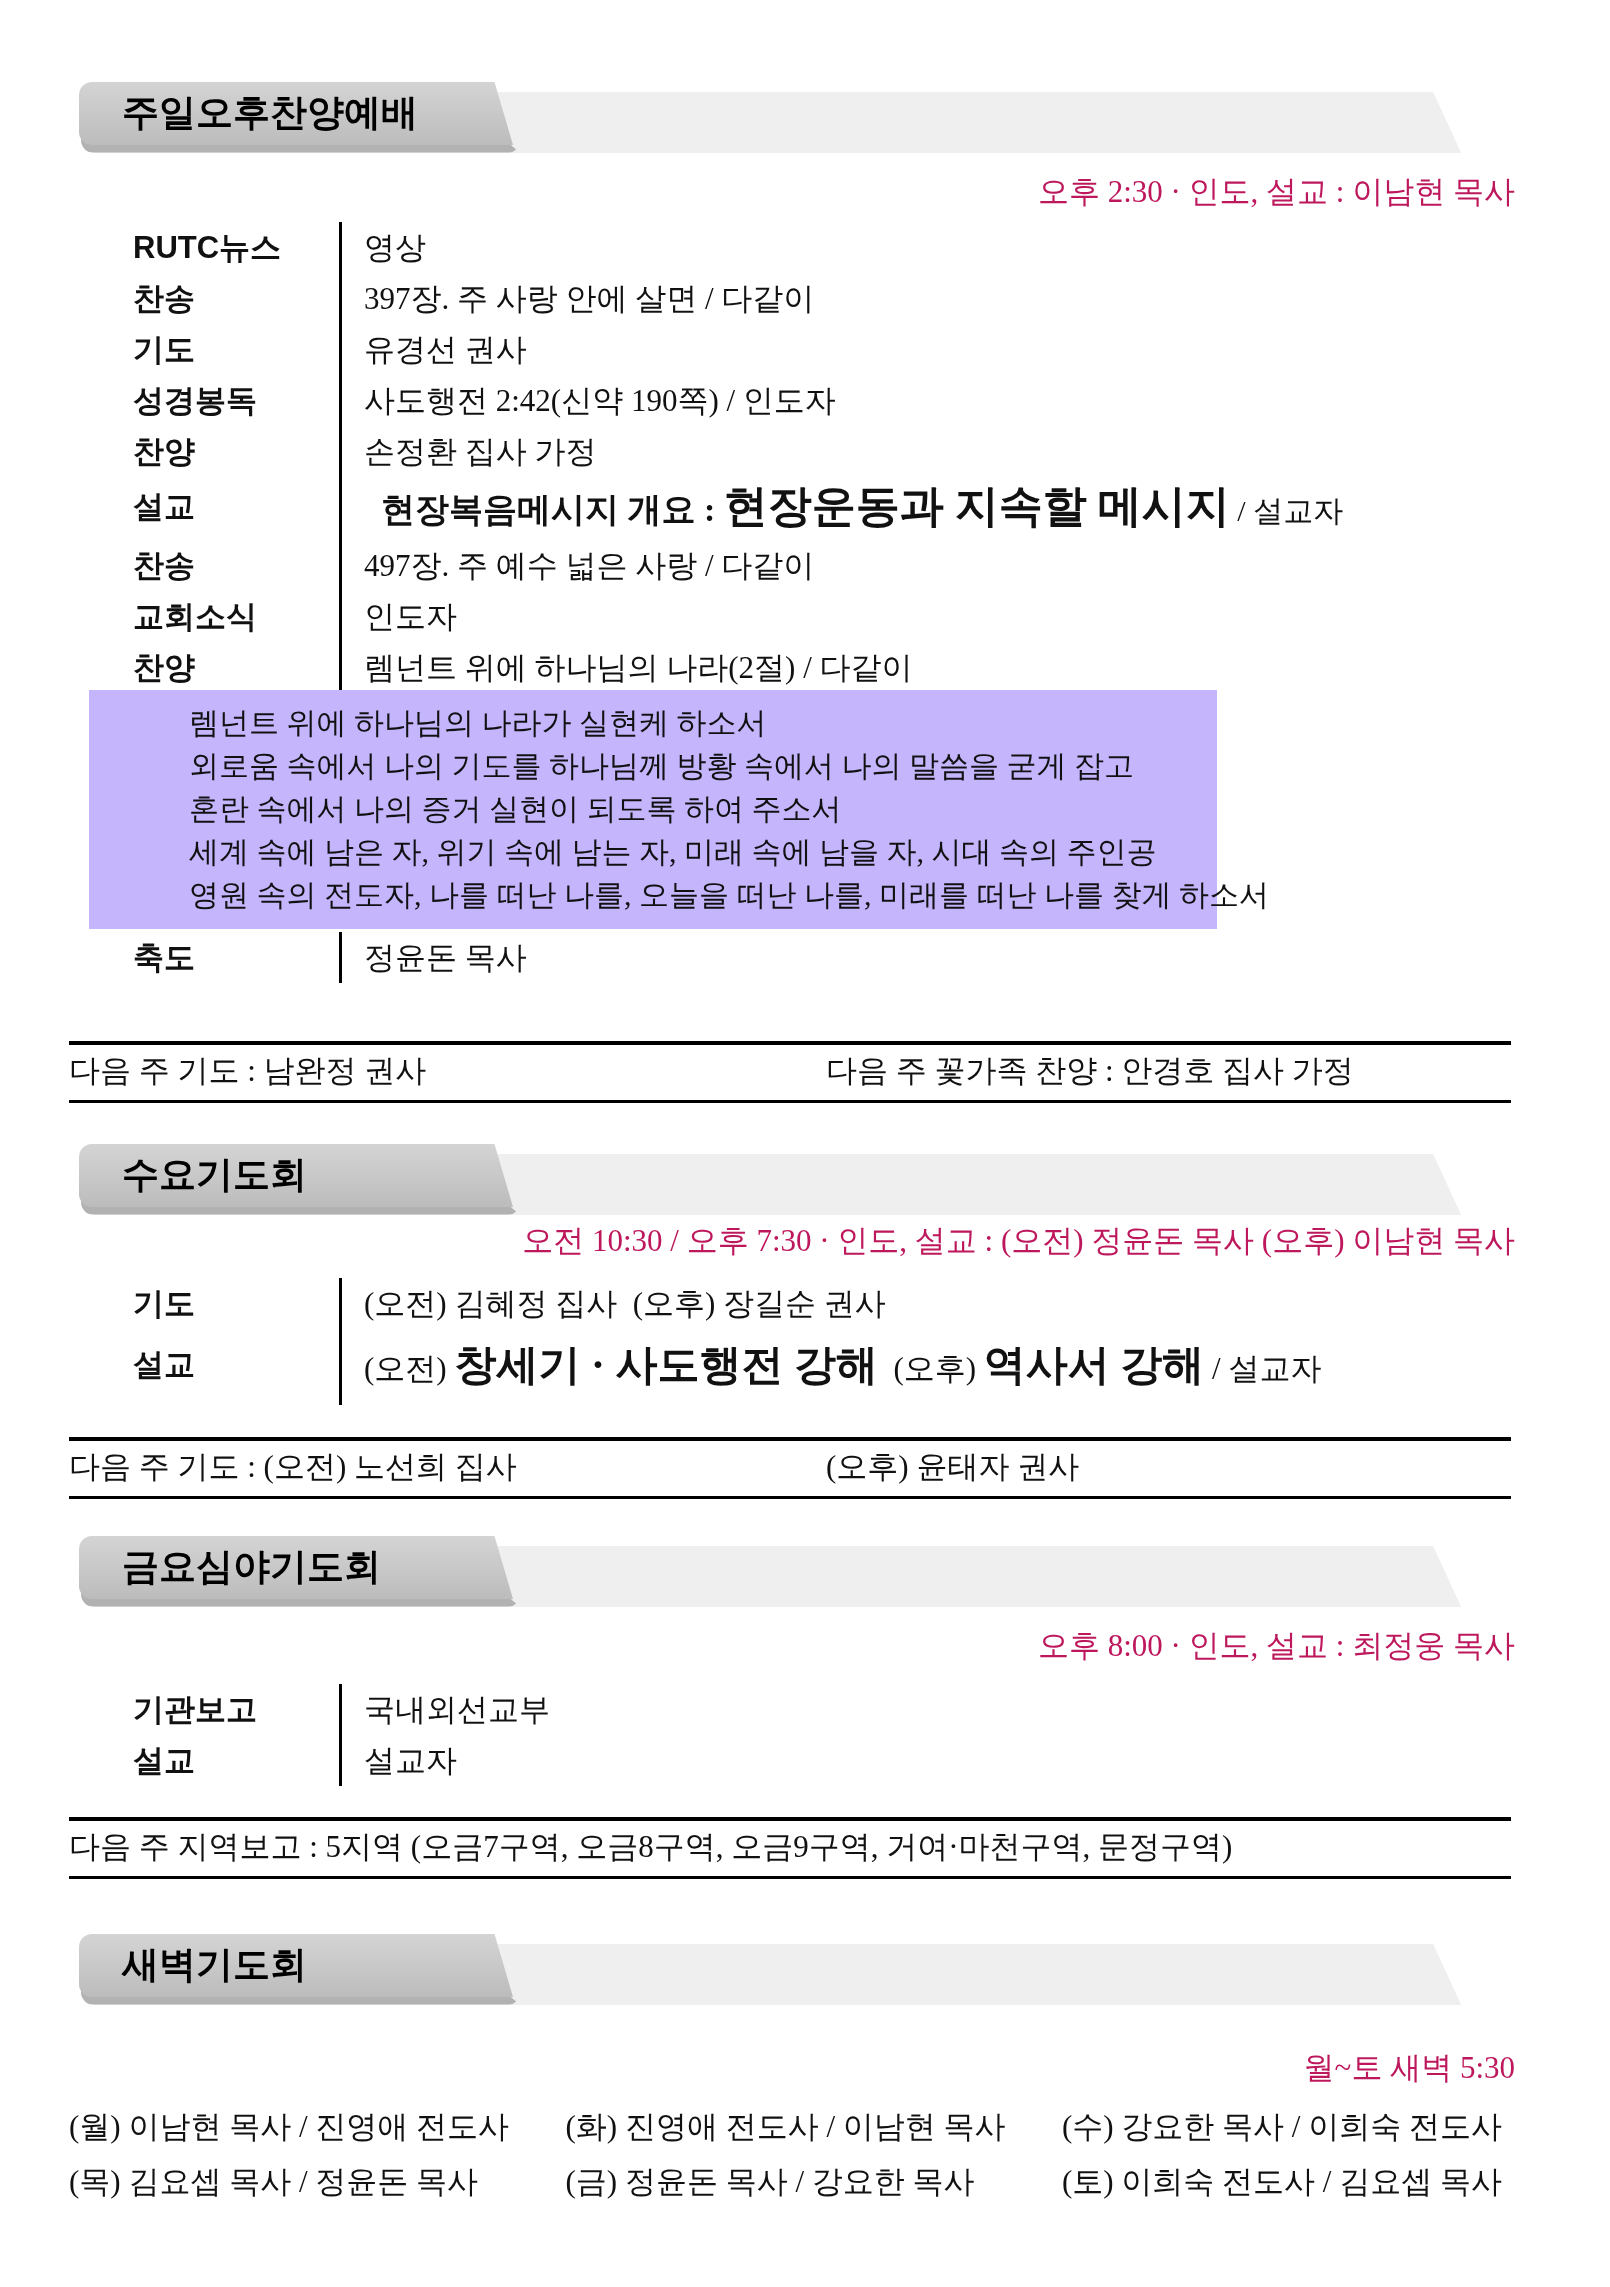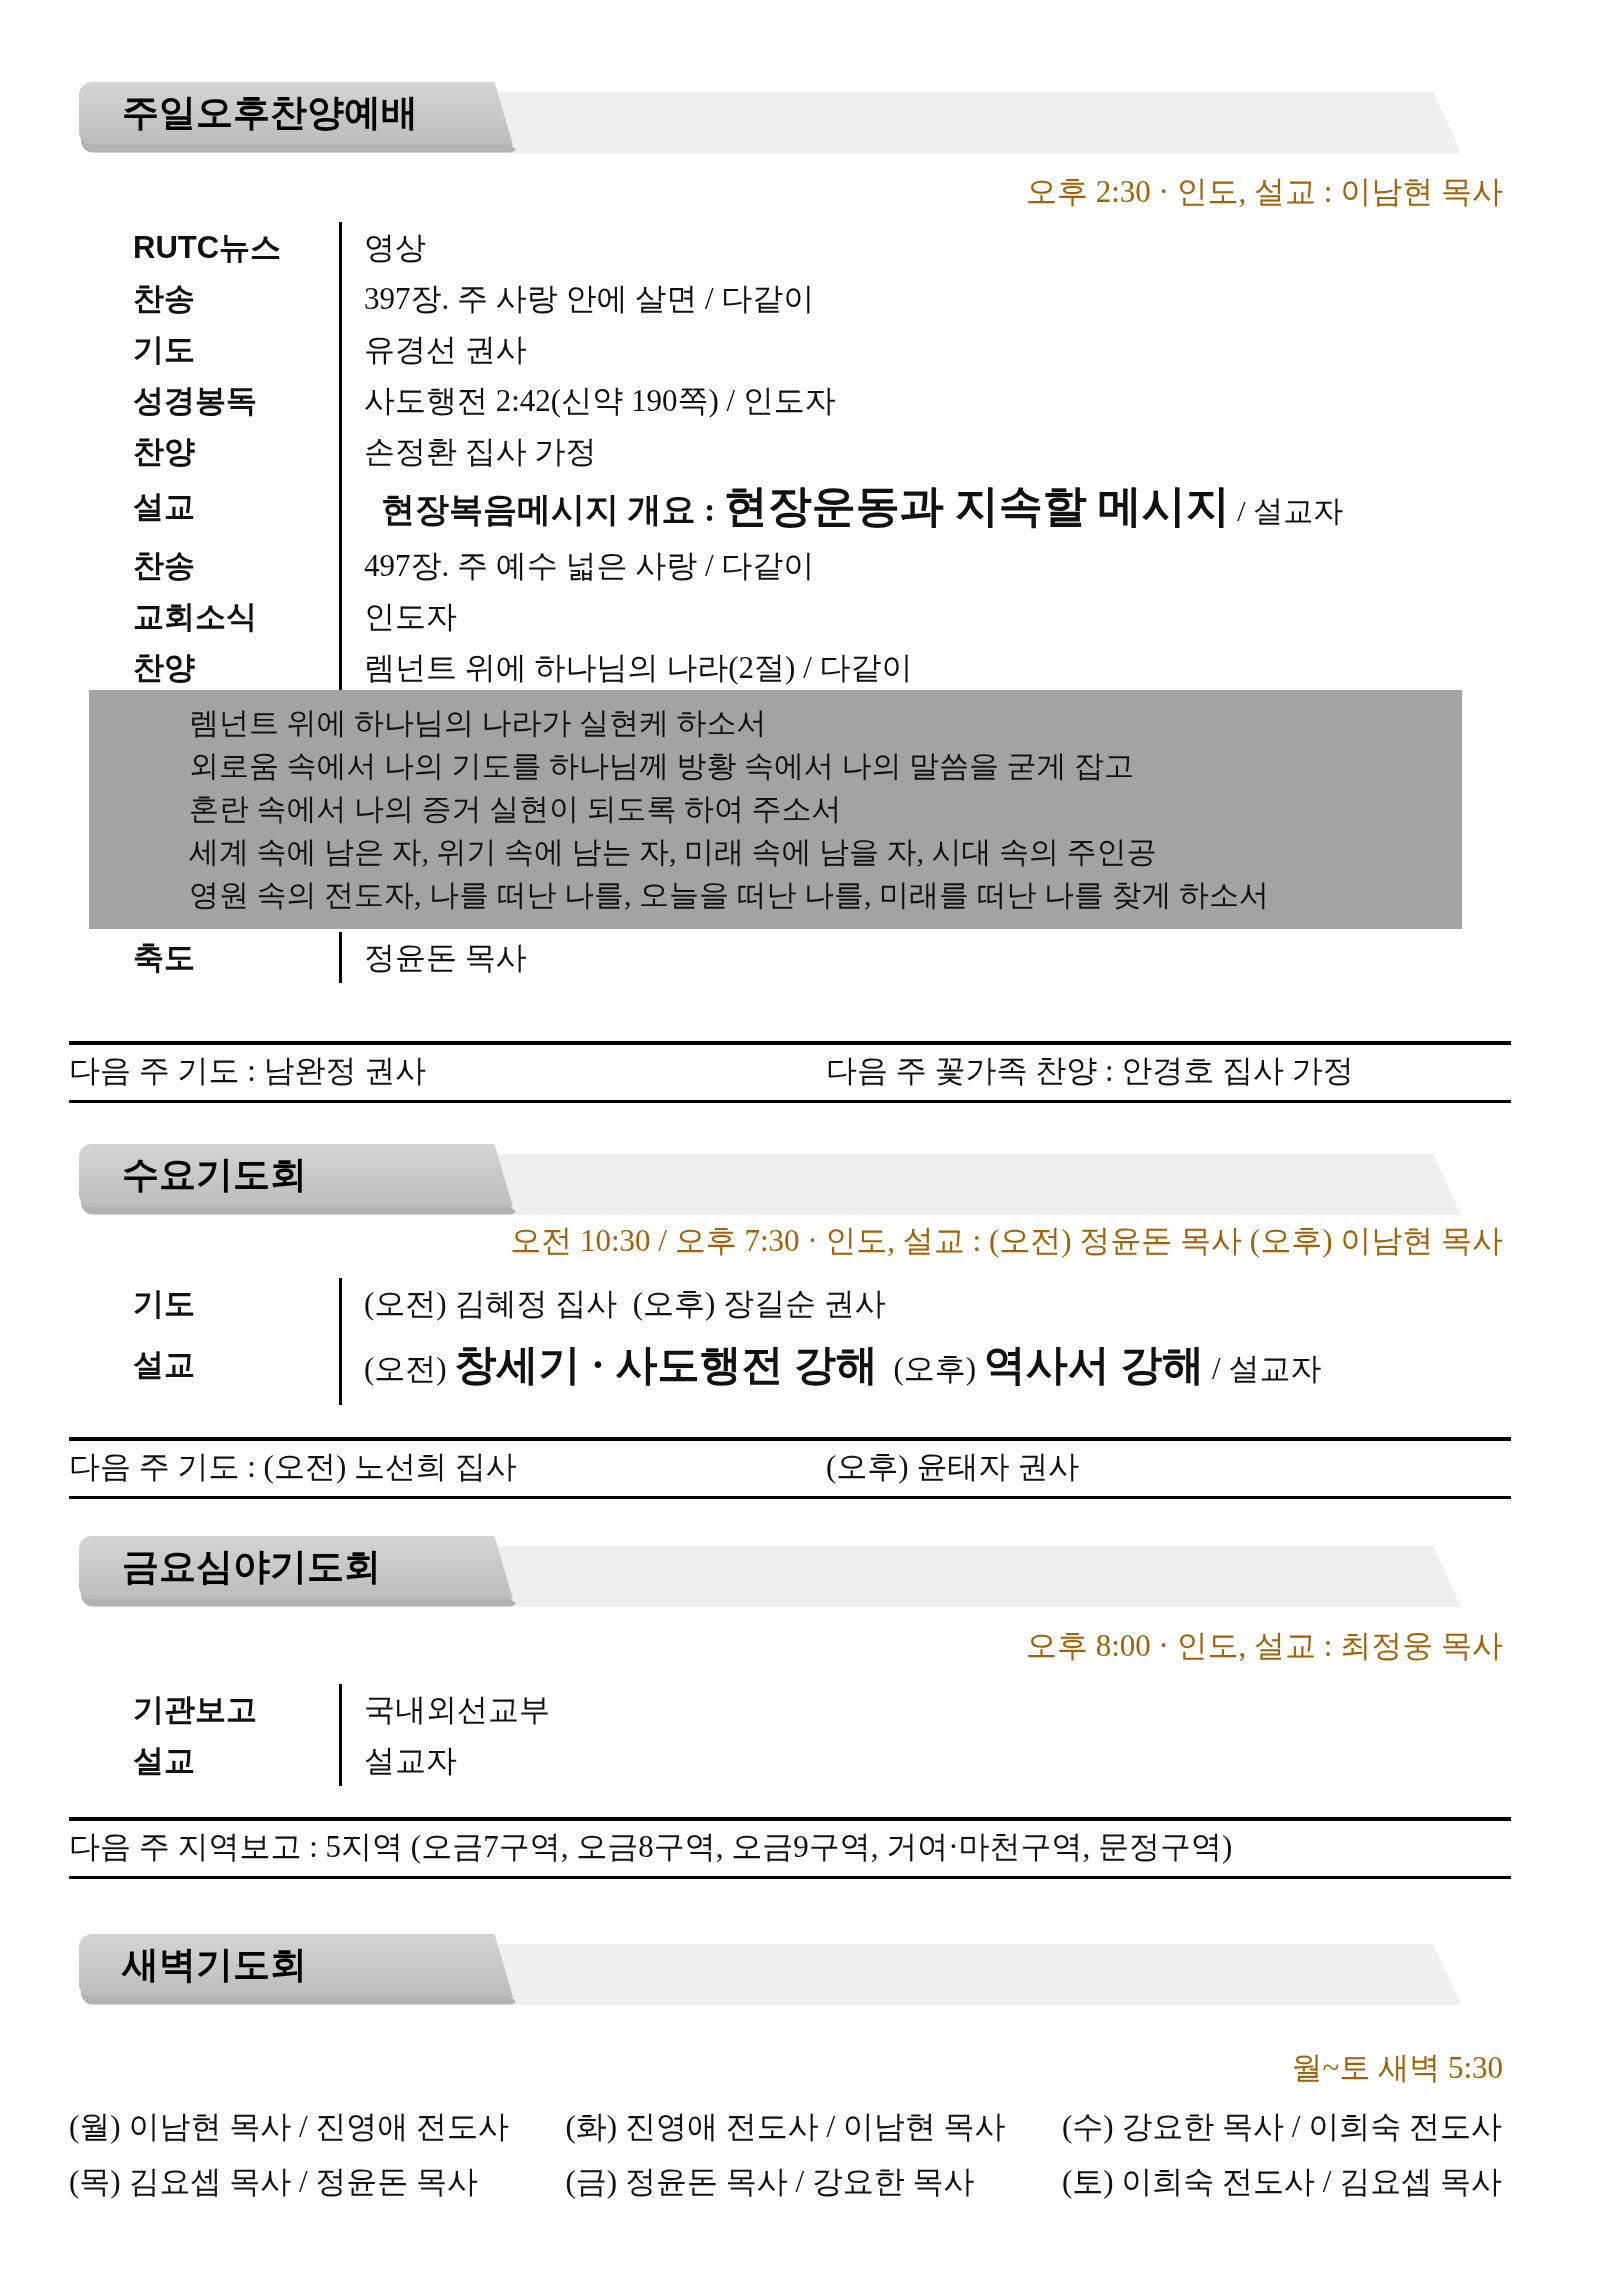--- a/index.html
+++ b/index.html
@@ -33,22 +33,22 @@
     clip-path:polygon(0 0, calc(100% - 18.5px) 0, 100% 100%, 0 100%);
   }
   .banner .tab span {
     display:block; padding-left:43px; line-height:61px;
     font-family:"Liberation Sans", sans-serif; font-weight:bold;
     font-size:37px; color:#000;
   }
 
   
   .infoline {
-    position:absolute; left:0; width:1503px;
-    text-align:right; font-size:31px; line-height:41px; color:#a16207;
+    position:absolute; left:12px; width:1503px;
+    text-align:right; font-size:31px; line-height:41px; color:#be185d;
   }
 
   
   .program { position:absolute; left:133px; width:1366px; }
   .prow { display:flex; align-items:flex-start; }
   .plabel {
     width:206px; flex:0 0 206px;
     font-family:"Liberation Sans", sans-serif; font-weight:bold;
     font-size:31px; line-height:51px;
   }
@@ -60,22 +60,22 @@
   .sermon-row .pcontent { line-height:59px;padding-left:39px; }
   .sermon-prefix { font-weight:bold; font-size:34px; }
   .sermon-main { font-weight:bold; font-size:44px; }
   .sermon-suffix { font-size:30px; }
   .wed-sermon .plabel { line-height:72px; }
   .wed-sermon .pcontent { line-height:72px; font-size:31px; }
   .big-bold { font-weight:bold; font-size:42px; }
 
   
   .lyrics {
-    position:absolute; left:89px; width:1373px; box-sizing:border-box;
-    background:#a3a3a3;
+    position:absolute; left:89px; width:1128px; box-sizing:border-box;
+    background:#c4b5fd;
     padding:11px 18.5px 13px 100px;
     font-size:30px; line-height:43px;
   }
   .lyrics div { white-space:nowrap; }
 
   
   .band {
     position:absolute; left:69px; width:1442px; box-sizing:border-box;
     border-top:4.6px solid #000; border-bottom:3.7px solid #000;
     padding:6.5px 0 11px 0;

